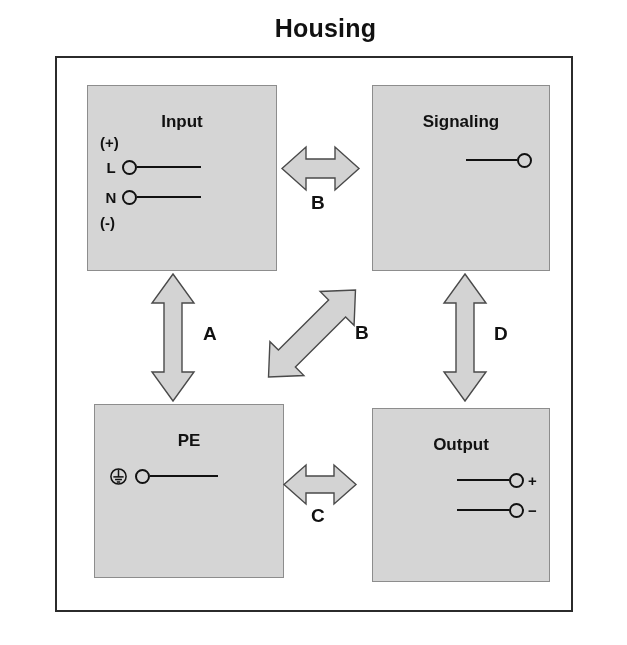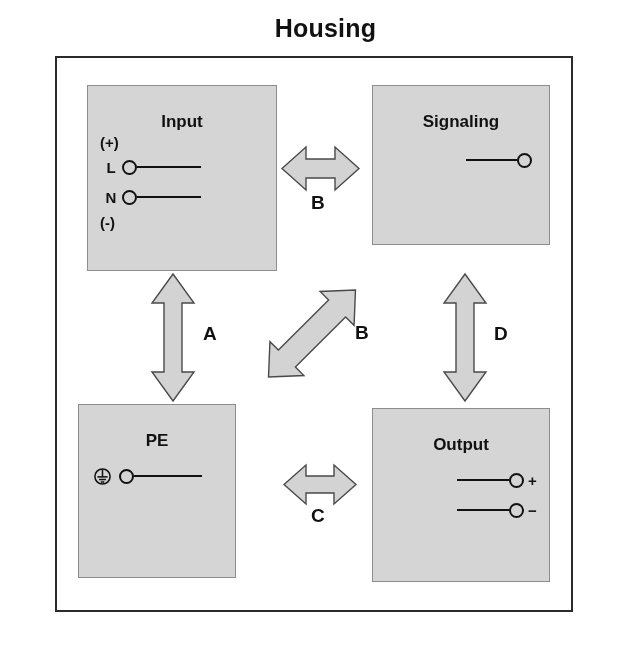--- a/index.html
+++ b/index.html
@@ -47,22 +47,22 @@
   .block-title {
     position: absolute;
     left: 0;
     width: 100%;
     text-align: center;
     font-size: 17px;
     font-weight: bold;
     color: #111111;
   }
   #block-input  { left: 78px;  top: 85px;  width: 190px; height: 186px; margin-left: 9px; }
-  #block-signal { left: 372px; top: 85px;  width: 178px; height: 160px; text-decoration: underline; }
-  #block-pe     { left: 78px;  top: 404px; width: 158px; height: 174px; text-decoration: underline; }
+  #block-signal { left: 372px; top: 85px;  width: 178px; height: 186px; text-decoration: underline; }
+  #block-pe     { left: 94px;  top: 404px; width: 190px; height: 174px; text-decoration: underline; }
   #block-output { left: 372px; top: 408px; width: 178px; height: 174px; }
 
   #block-input  .block-title,
   #block-signal .block-title,
   #block-pe     .block-title,
   #block-output .block-title { top: 26px; }
 
   
   .term-row {
     position: absolute;

